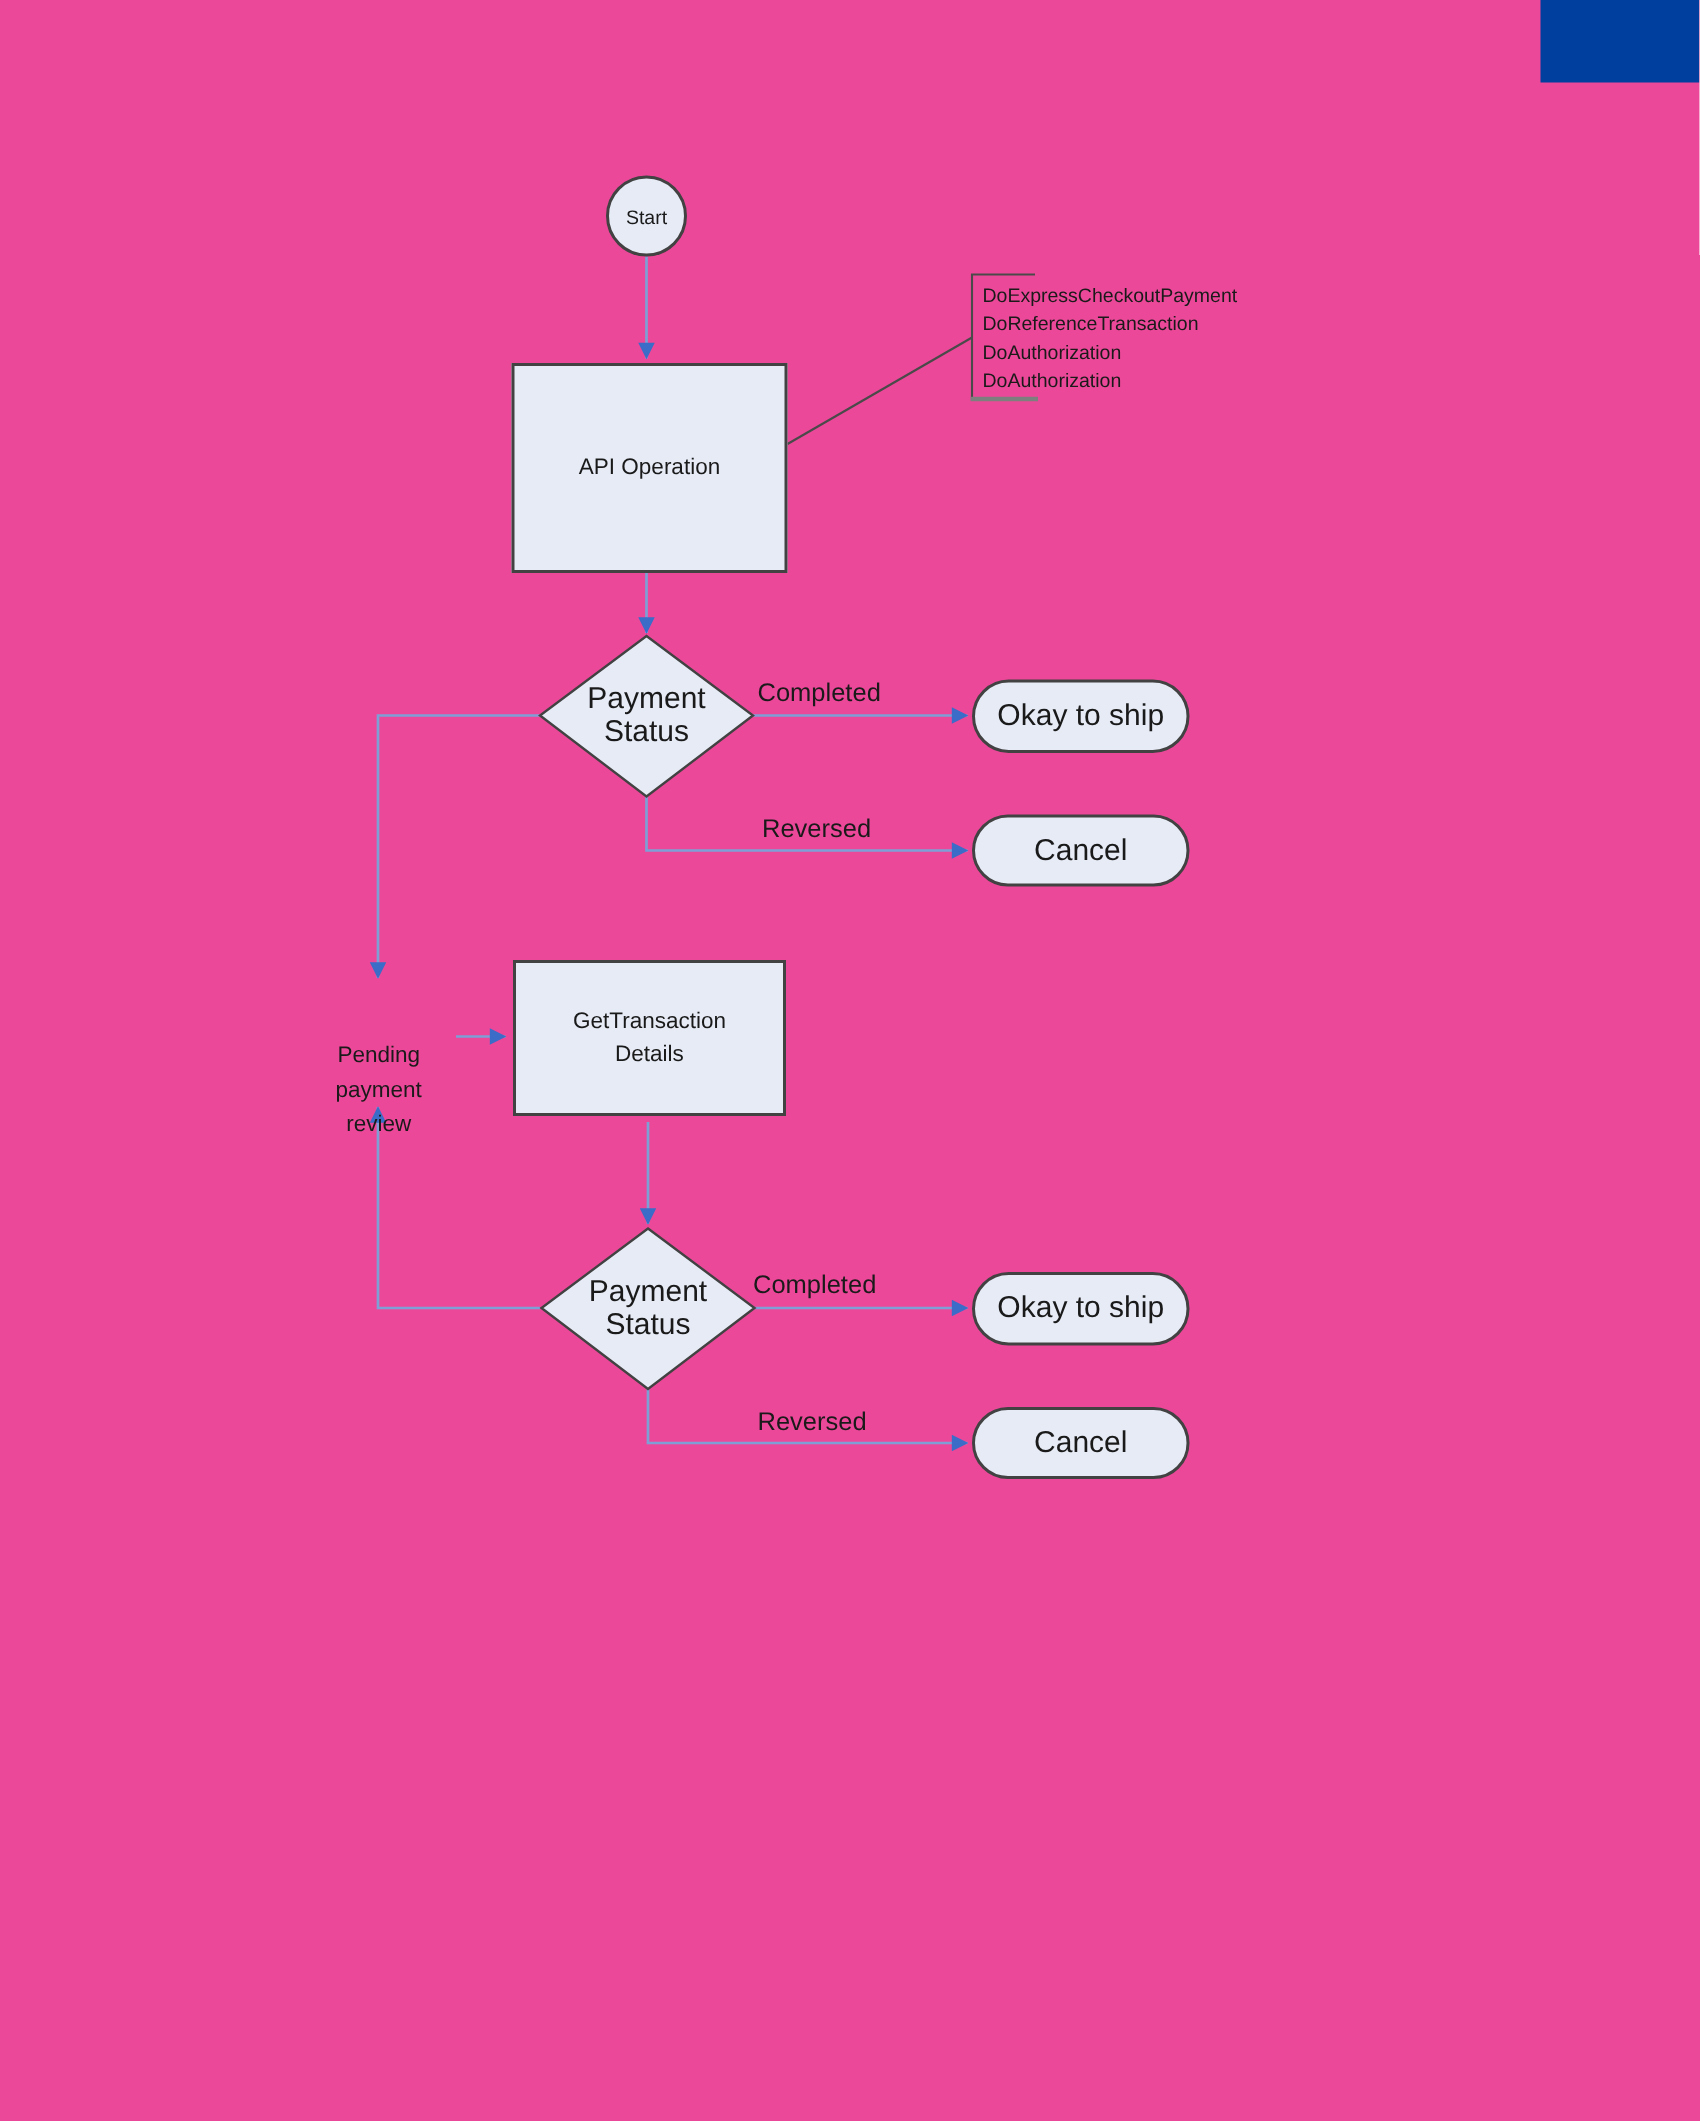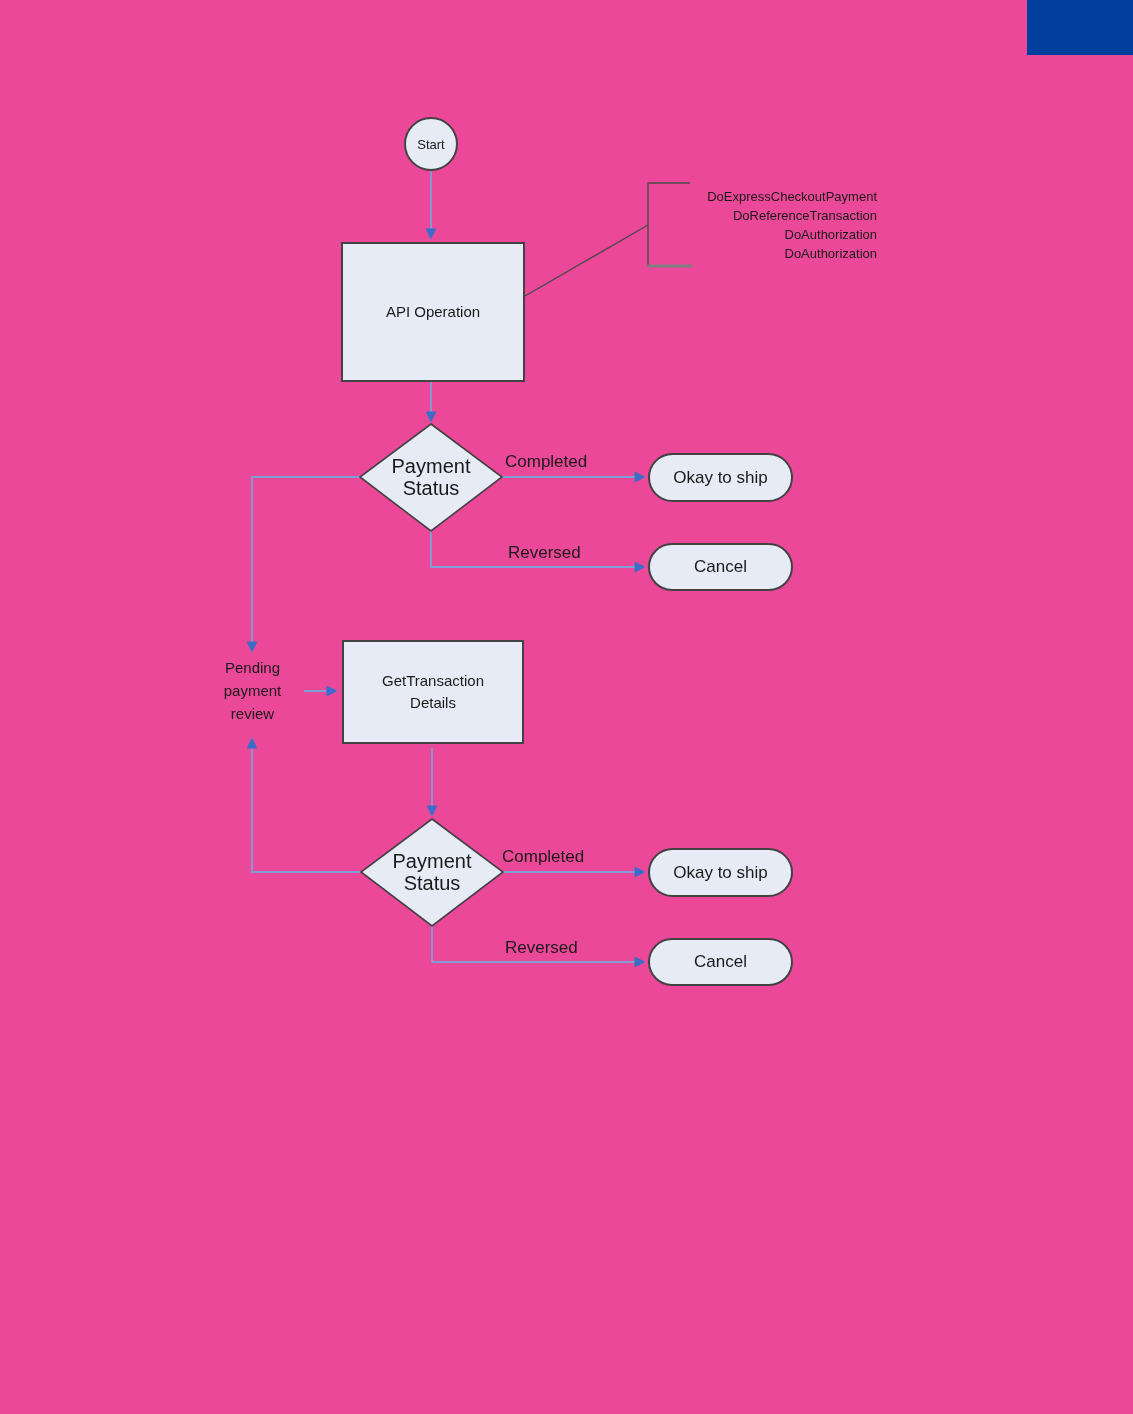--- a/index.html
+++ b/index.html
@@ -36,38 +36,39 @@
     display: flex;
     align-items: center;
     justify-content: center;
     text-align: center;
     background: var(--node-fill, #E6EBF6);
     border: 2px solid var(--node-border, #424242);
     box-sizing: border-box;
   }
   .circle { border-radius: 50%; font-size: 13px; }
   .process { font-size: 15px; line-height: 22px; }
-  .pill { border-radius: 25px; font-size: 17px; }
+  .pill { border-radius: 25px; font-size: 20px; }
   .diamond-label {
     position: absolute;
     text-align: center;
     font-size: 20px;
     line-height: 22px;
   }
   .edge-label { position: absolute; font-size: 17px; white-space: nowrap; }
   .free-label {
     position: absolute;
     text-align: center;
     font-size: 15px;
     line-height: 23px;
+    margin-top: 36px;
   }
   .annotation {
     position: absolute;
     left: 655px; top: 187px; width: 222px;
-    text-align: right;
+    text-align: left;
     font-size: 13px;
     line-height: 19px;
   }
   .wrap-140 { display: inline-block; width: 140px; }
 </style>
 </head>
 <body>
 
 <div class="canvas">
 

